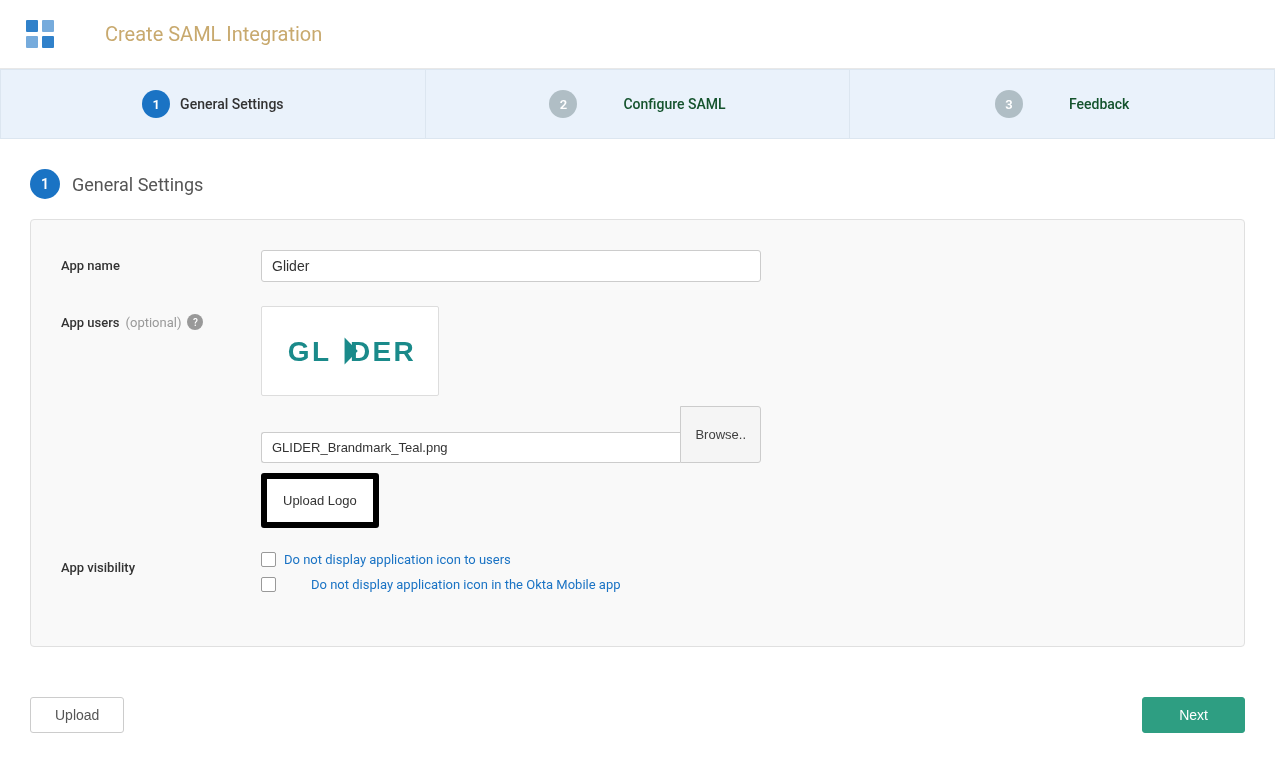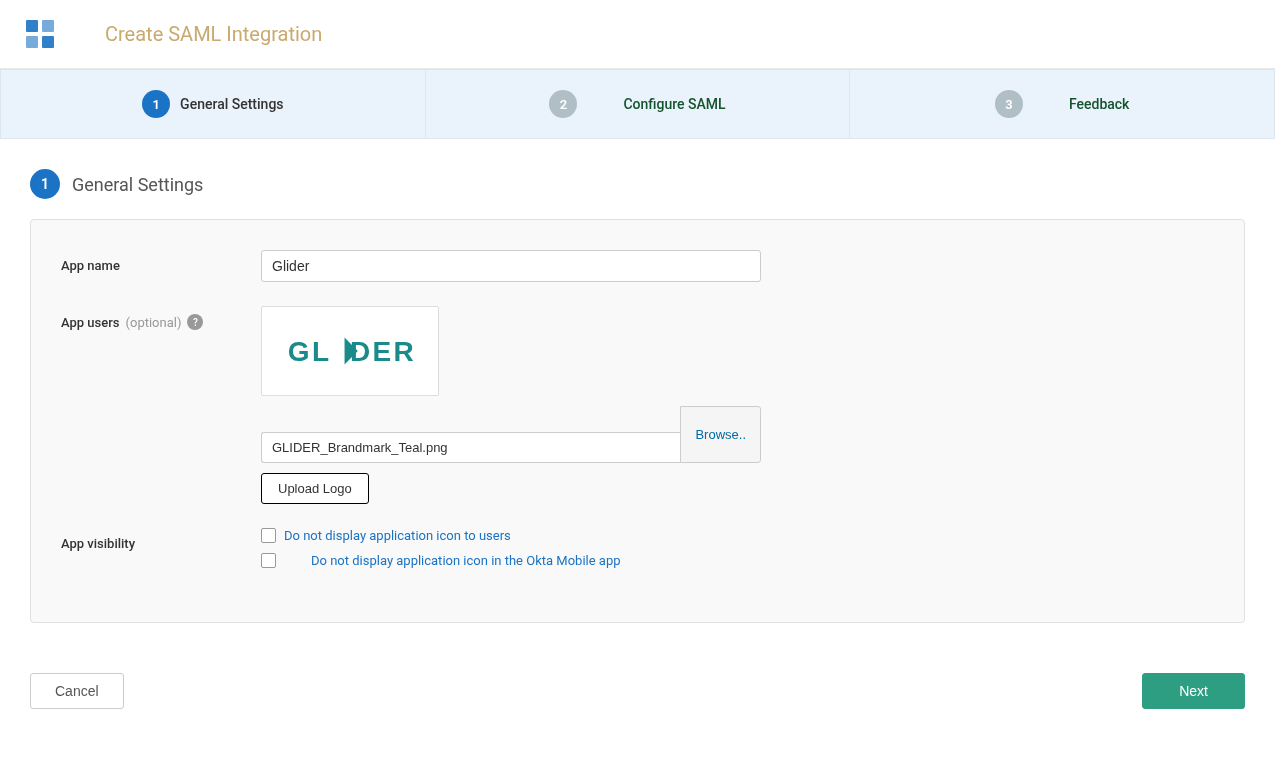--- a/index.html
+++ b/index.html
@@ -221,28 +221,28 @@
       background: #fff;
       outline: none;
     }
 
     .browse-btn {
       padding: 20px 14px;
       border: 1px solid #ccc;
       border-radius: 0 3px 3px 0;
       background: #f5f5f5;
       font-size: 13px;
-      color: #0369a1;
+      color: #404040;
       cursor: pointer;
       white-space: nowrap;
     }
 
     .upload-btn {
-      padding: 7px 16px;
-      border: 1px solid #000000;
+      padding: 14px 16px;
+      border: 6px solid #000000;
       border-radius: 3px;
       background: #fff;
       font-size: 13px;
       color: #333;
       cursor: pointer;
       display: inline-block;
     }
 
     
     .checkbox-row {
@@ -387,15 +387,15 @@
           <input type="checkbox" class="checkbox-input" style="">
           <label class="checkbox-label">Do not display application icon in the Okta Mobile app</label>
         </div>
       </div>
     </div>
 
   </div>
 </div>
 
 <div class="footer-actions">
-  <button class="cancel-btn">Cancel</button>
+  <button class="cancel-btn">Upload</button>
   <button class="next-btn">Next</button>
 </div>
 
 </body></html>

